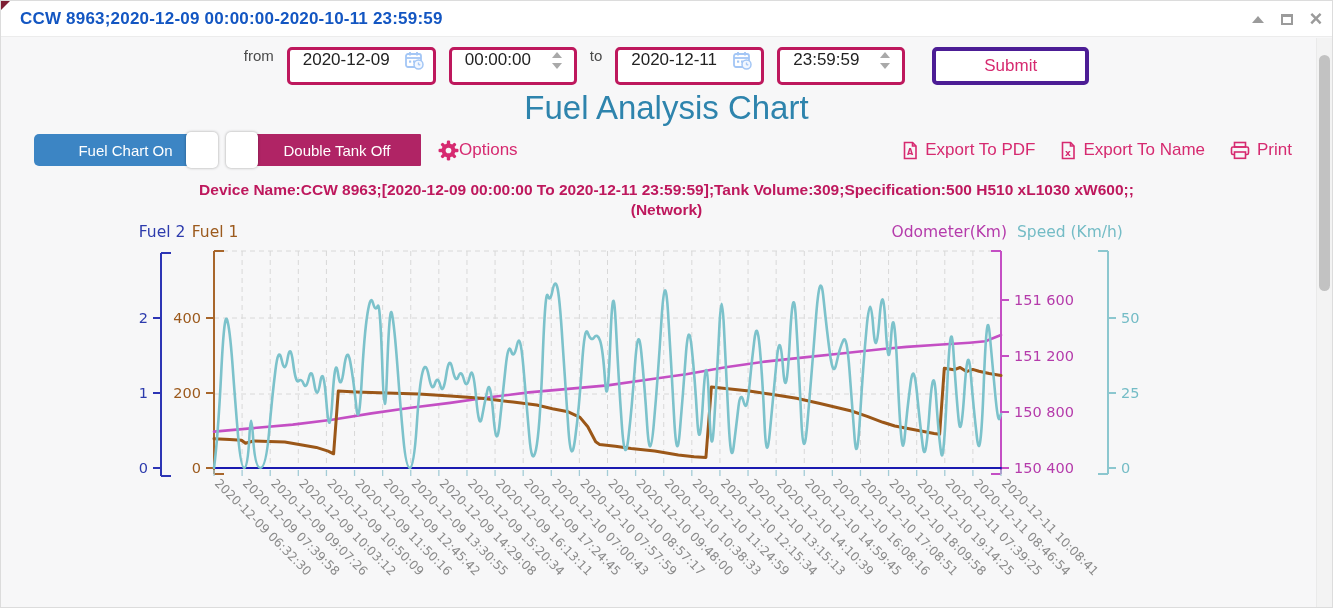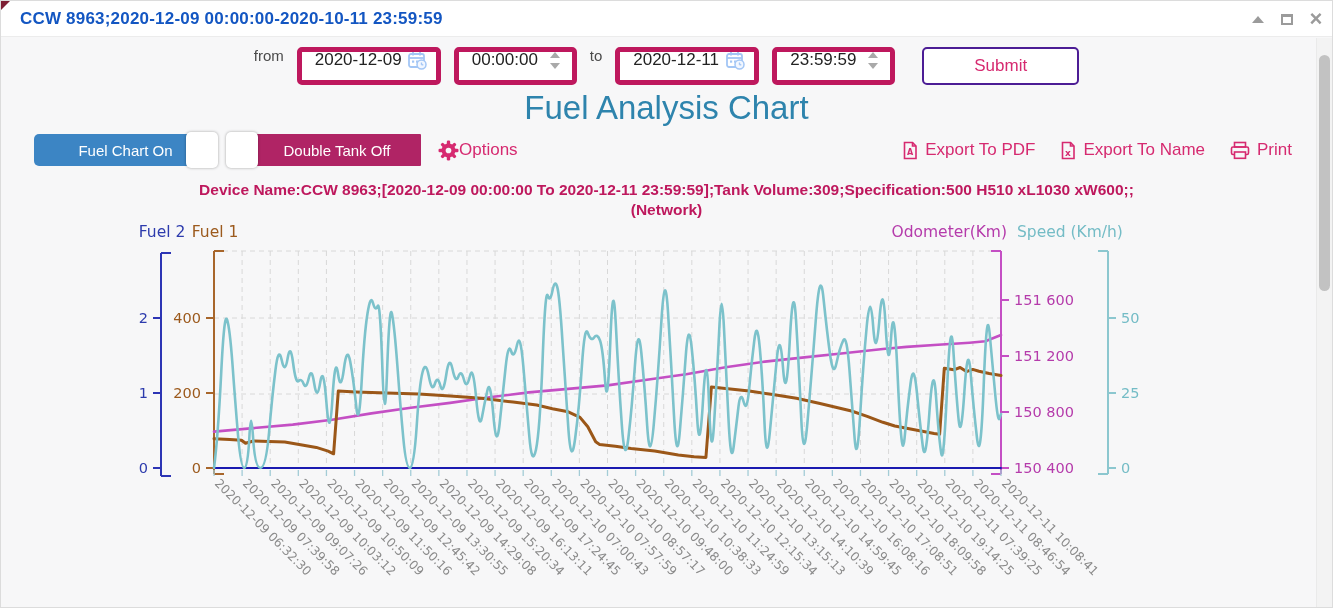--- a/index.html
+++ b/index.html
@@ -9,28 +9,28 @@
   .corner-mark { position: absolute; top: 0; left: 0; width: 0; height: 0; border-top: 9px solid #7e1f34; border-right: 9px solid transparent; z-index: 5; }
   .win-title { margin-left: 19px; font-size: 17px; font-weight: bold; color: #1356c2; letter-spacing: 0.2px; }
   .win-controls { position: absolute; right: 8px; top: 0; height: 36px; display: flex; align-items: center; gap: 13px; }
   .wc-btn { width: 16px; height: 16px; display: flex; align-items: center; justify-content: center; cursor: pointer; }
   .tri-up { width: 0; height: 0; border-left: 6px solid transparent; border-right: 6px solid transparent; border-bottom: 7px solid #9b9b9b; }
   .max-sq { width: 12px; height: 11px; border: 2px solid #9b9b9b; border-top-width: 3px; }
   .close-x { color: #9b9b9b; font-size: 22px; font-weight: bold; line-height: 14px; }
   
   .form-row { display: flex; justify-content: center; gap: 13px; padding-top: 10px; height: 48px; }
   .form-label { font-size: 15px; color: #4a4a4a; }
-  .field { background: #fff; border: 5px solid #be185d; border-radius: 5px; height: 38px; display: flex; align-items: center; padding: 0 9px 12px 13px; gap: 0; }
+  .field { background: #fff; border: 3px solid #be185d; border-radius: 5px; height: 38px; display: flex; align-items: center; padding: 0 9px 12px 13px; gap: 9px; }
   .field input { border: none; outline: none; font-family: "Liberation Sans", sans-serif; font-size: 17px; font-weight: 500; color: #222; background: transparent; }
   .date-field input { width: 93px; }
   .time-field input { width: 75px; }
   .spinners { display: flex; flex-direction: column; gap: 5px; padding: 2px 3px; }
   .sp-up { width: 0; height: 0; border-left: 5px solid transparent; border-right: 5px solid transparent; border-bottom: 6px solid #a9a9a9; cursor: pointer; }
   .sp-dn { width: 0; height: 0; border-left: 5px solid transparent; border-right: 5px solid transparent; border-top: 6px solid #a9a9a9; cursor: pointer; }
-  .submit-btn { width: 157px; height: 38px; background: #fff; border: 2px solid #4c1d95; border-radius: 5px; color: #d62a70; font-size: 17px; font-family: "Liberation Sans", sans-serif; cursor: pointer; }
+  .submit-btn { width: 157px; height: 38px; background: #fff; border: 4px solid #4c1d95; border-radius: 5px; color: #d62a70; font-size: 17px; font-family: "Liberation Sans", sans-serif; cursor: pointer; }
   
   .page-title { text-align: center; font-size: 33px; font-weight: 400; color: #2e84ad; margin-top: 3px; height: 42px; line-height: 40px; }
   
   .controls-row { display: flex; align-items: center; margin: 2px 40px 0 33px; height: 36px; }
   .toggle { position: relative; height: 32px; border-radius: 5px; display: flex; align-items: center; cursor: pointer; }
   .toggle .bar-label { color: #fff; font-size: 15px; padding: 0 14px; }
   .toggle-on { background: #3c85c4; width: 183px; justify-content: center; border-radius: 5px; text-align: right; }
   .knob { width: 32px; height: 36px; background: #fff; border-radius: 5px; box-shadow: 0 0 3px rgba(0,0,0,0.35); position: absolute; top: -2px; }
   .toggle-on .knob { right: -1px; }
   .toggle-off { background: #b02465; width: 194px; justify-content: center; border-radius: 1px; margin-left: 10px; }

